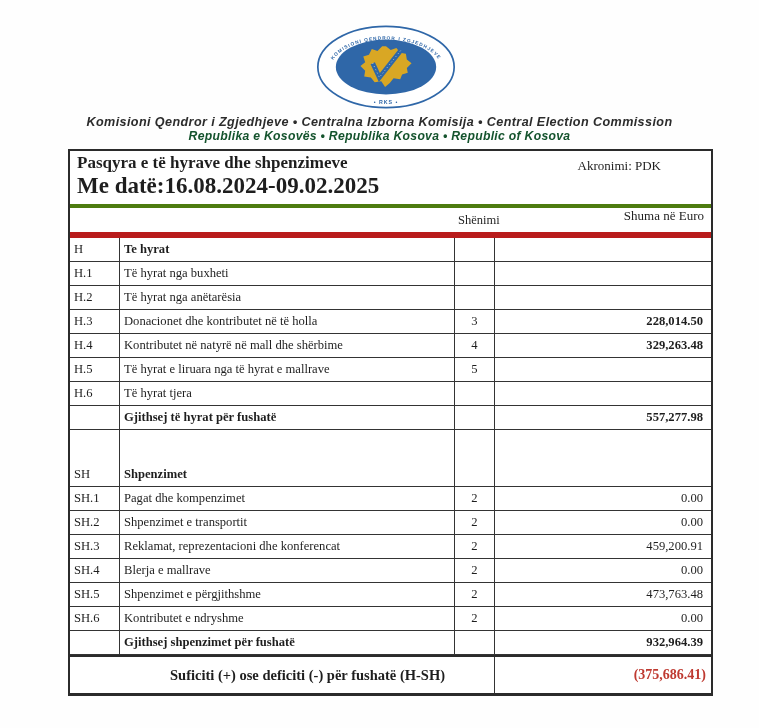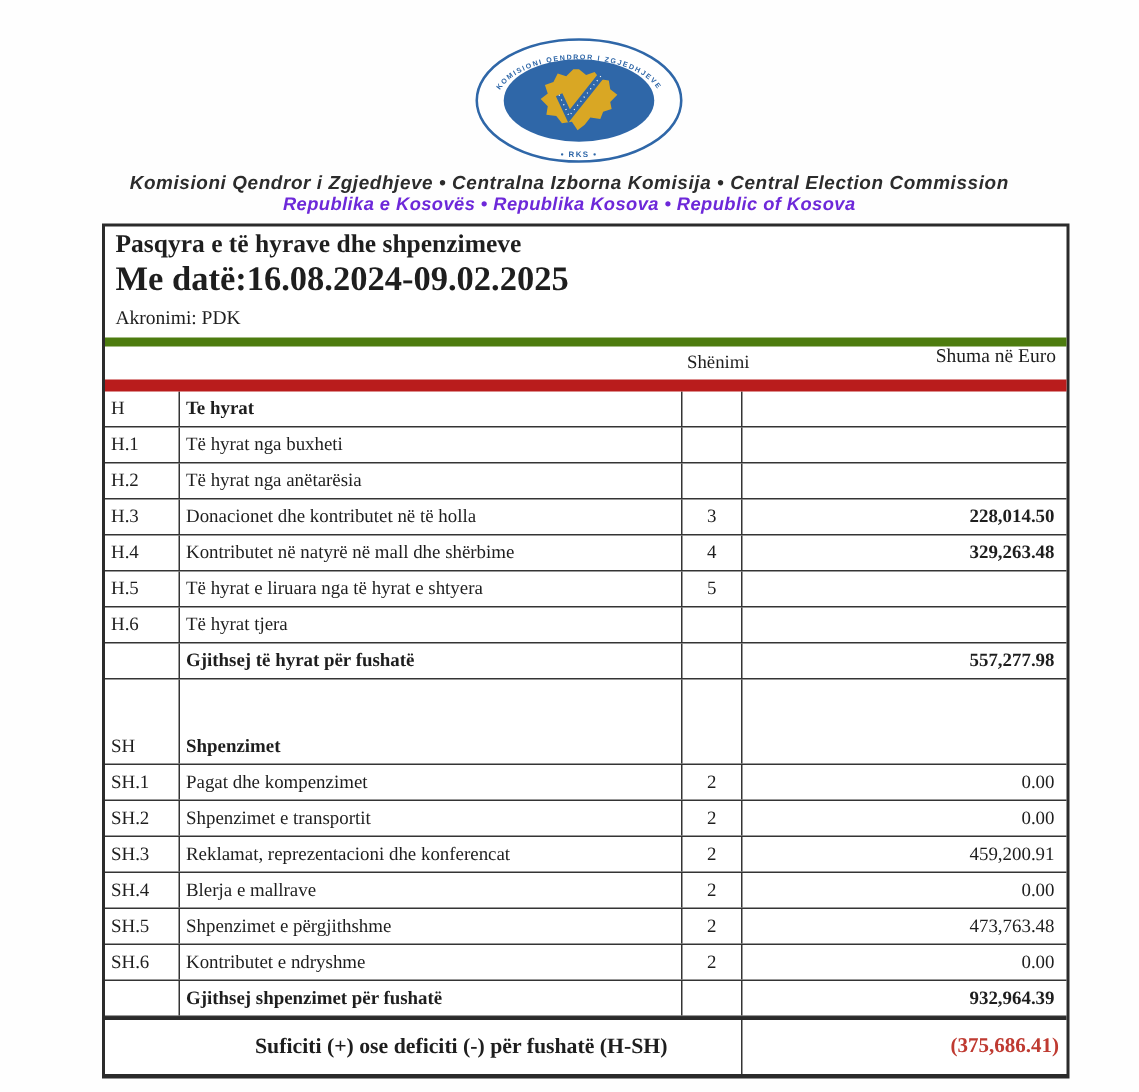--- a/index.html
+++ b/index.html
@@ -13,39 +13,39 @@
   .logo-wrap svg { display:block; margin-left:12px; }
 
   
   .org-line1 {
     margin-top:5px; text-align:center;
     font-family:"Liberation Sans","DejaVu Sans",sans-serif;
     font-weight:bold; font-size:12.6px; letter-spacing:0.4px; color:#2c2c2c;font-style:italic;
   }
   .org-line2 {
     text-align:center; font-family:"Liberation Sans","DejaVu Sans",sans-serif;
-    font-style:italic; font-weight:bold; font-size:12.2px; letter-spacing:0.3px; color:#6d28d9;
+    font-style:italic; font-weight:bold; font-size:12.2px; letter-spacing:0.3px; color:#14532d;
   }
 
   
   .sheet {
     margin:6px 0 0 68px; width:645px;
     border:2px solid #2b2b2b; border-bottom-width:3px;
     background:#fff;
   }
 
   .title-box {
     display:flex; justify-content:space-between; align-items:flex-start;
-    border-bottom:6px solid #4d7c0f; padding:2px 8px 5px 7px; min-height:50px;flex-direction:column;
+    border-bottom:4px solid #4d7c0f; padding:2px 8px 5px 7px; min-height:50px;
   }
   .form-title { font-weight:bold; font-size:17px; }
   .form-date  { font-weight:bold; font-size:23px; }
   .acronym    { font-size:13px; padding:5px 42px 0 0; }
 
-  .head-row { position:relative; height:30px; border-bottom:8px solid #b91c1c; }
+  .head-row { position:relative; height:30px; border-bottom:6px solid #b91c1c; }
   .note-head   { position:absolute; left:388px; bottom:4px; font-size:12.5px; }
   .amount-head { position:absolute; right:7px;  bottom:8px; font-size:13px; font-weight:normal; }
 
   .row {
     display:grid; grid-template-columns:50px 335px 40px 1fr;
     border-bottom:1px solid #343434; min-height:24px;
   }
   .row .c { display:flex; align-items:center; border-right:1px solid #343434; padding:1px 4px; font-size:12.6px; overflow:hidden; }
   .row .c.amount { border-right:none; justify-content:flex-end; padding-right:8px; }
   .row .c.note   { justify-content:center; padding:1px 2px; }
@@ -132,21 +132,21 @@
     <div class="c amount bold">228,014.50</div>
   </div>
         <div class="row detail">
     <div class="c code">H.4</div>
     <div class="c label">Kontributet në natyrë në mall dhe shërbime</div>
     <div class="c note">4</div>
     <div class="c amount bold">329,263.48</div>
   </div>
         <div class="row detail">
     <div class="c code">H.5</div>
-    <div class="c label">Të hyrat e liruara nga të hyrat e shtyera</div>
+    <div class="c label">Të hyrat e liruara nga të hyrat e mallrave</div>
     <div class="c note">5</div>
     <div class="c amount"></div>
   </div>
         <div class="row detail">
     <div class="c code">H.6</div>
     <div class="c label">Të hyrat tjera</div>
     <div class="c note"></div>
     <div class="c amount"></div>
   </div>
         <div class="row total">

